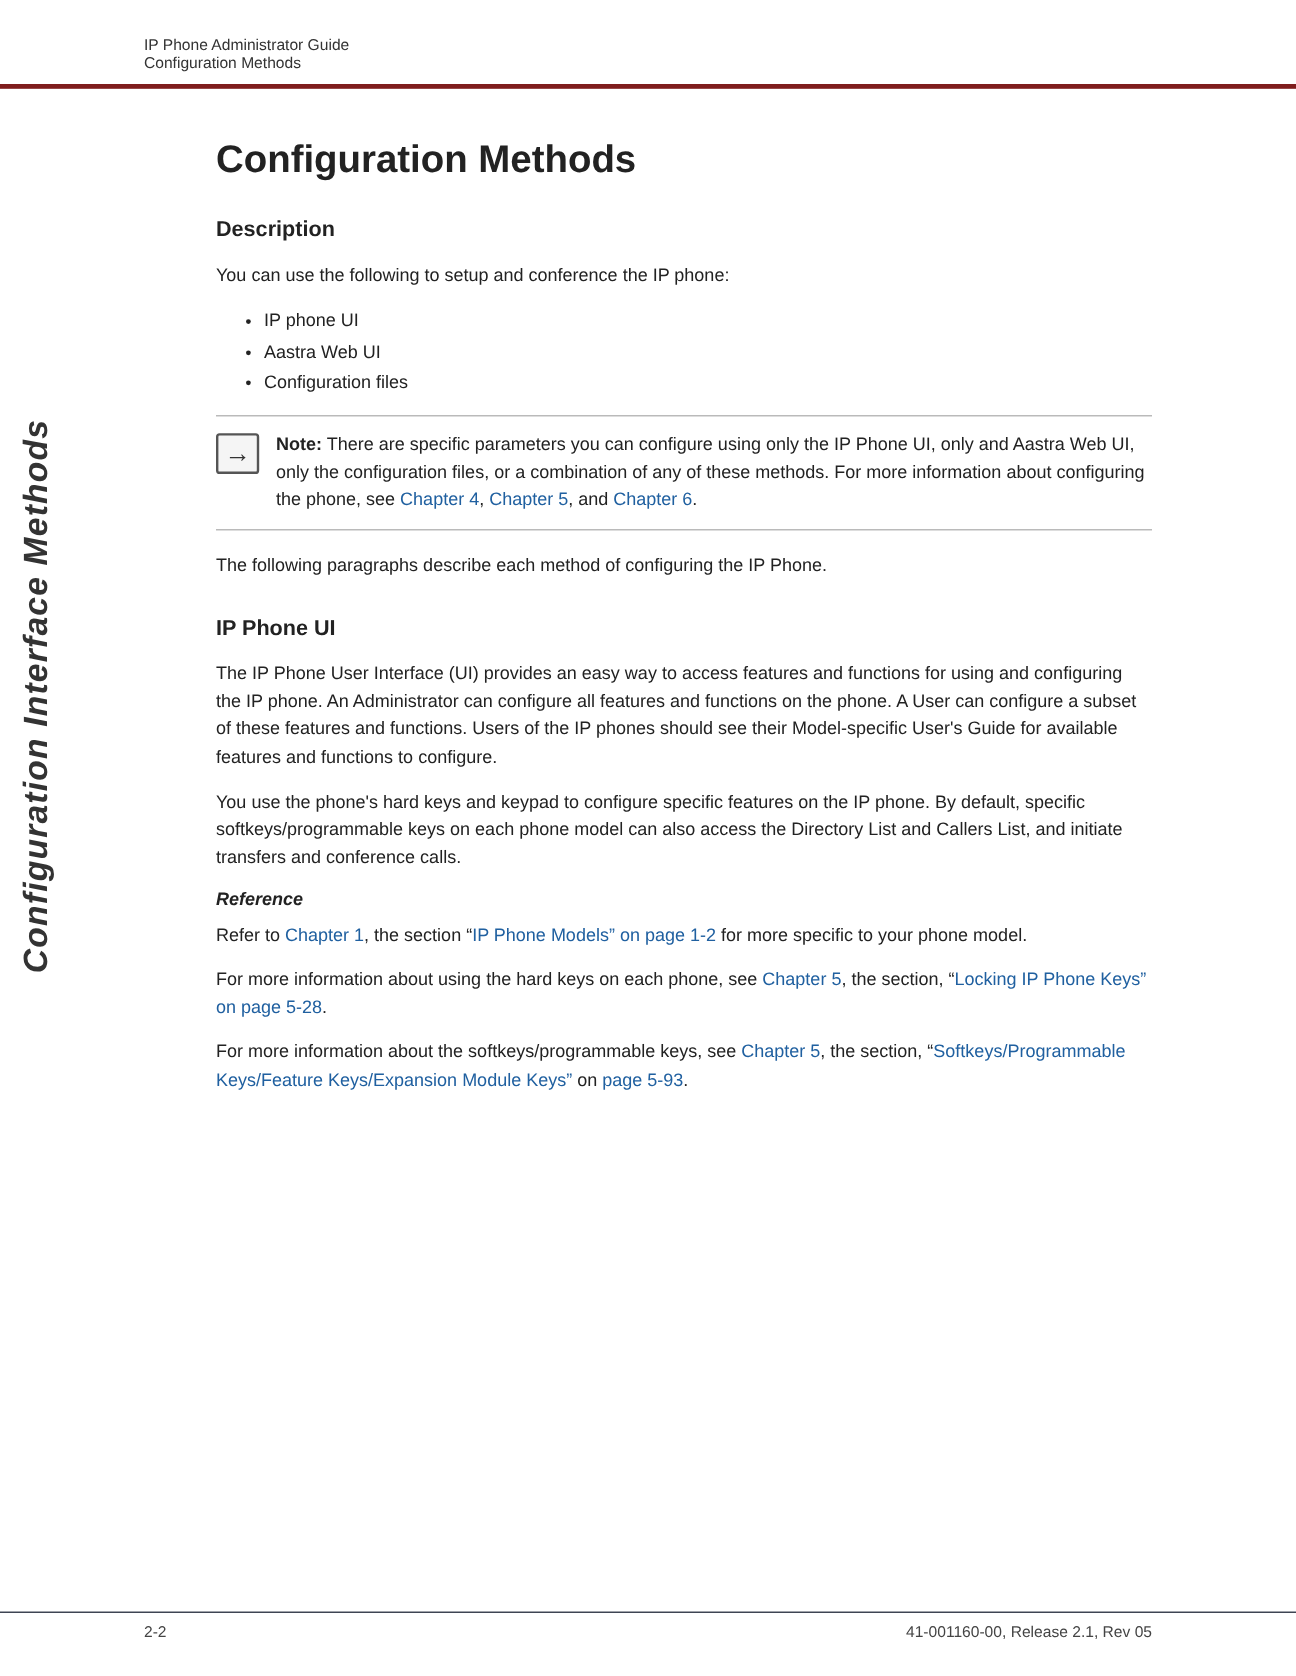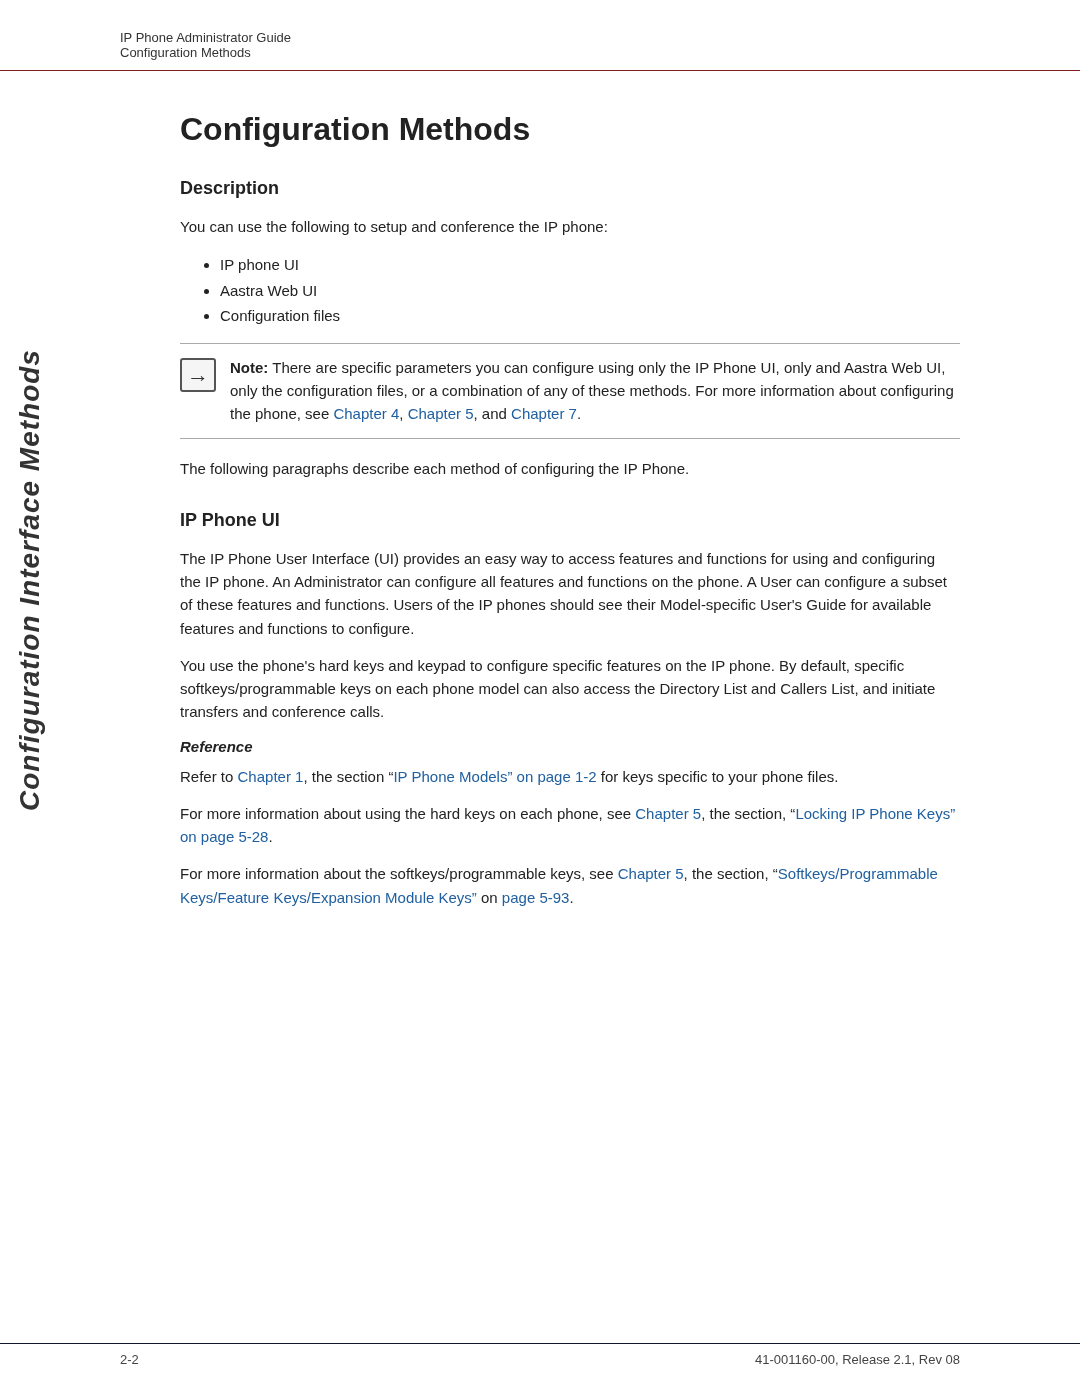--- a/index.html
+++ b/index.html
@@ -22,21 +22,21 @@
       width: 1080px;
       min-height: 1397px;
       background: #ffffff;
       position: relative;
       padding: 0;
     }
 
     
     .header {
       padding: 30px 120px 10px 120px;
-      border-bottom: 1px solid #7f1d1d;
+      border-bottom: 4px solid #7f1d1d;
     }
 
     .header-guide-title {
       font-size: 13px;
       color: #333;
     }
 
     .header-section-title {
       font-size: 13px;
       color: #333;
@@ -222,46 +222,46 @@
     <ul class="bullet-list">
       <li>IP phone UI</li>
       <li>Aastra Web UI</li>
       <li>Configuration files</li>
     </ul>
 
     <div class="note-box">
       <div class="note-arrow">→</div>
       <div class="note-text">
         <span class="note-label">Note:</span>
-        <span> There are specific parameters you can configure using only the IP Phone UI, only and Aastra Web UI, only the configuration files, or a combination of any of these methods. For more information about configuring the phone, see </span><a href="#">Chapter 4</a>, <a href="#">Chapter 5</a>, and <a href="#">Chapter 7</a>.
+        <span> There are specific parameters you can configure using only the IP Phone UI, only and Aastra Web UI, only the configuration files, or a combination of any of these methods. For more information about configuring the phone, see </span><a href="#">Chapter 4</a>, <a href="#">Chapter 5</a>, and <a href="#">Chapter 6</a>.
       </div>
     </div>
 
     <p class="paragraph">The following paragraphs describe each method of configuring the IP Phone.</p>
 
     <h2 class="section-heading-2">IP Phone UI</h2>
 
     <p class="paragraph">The IP Phone User Interface (UI) provides an easy way to access features and functions for using and configuring the IP phone. An Administrator can configure all features and functions on the phone. A User can configure a subset of these features and functions. Users of the IP phones should see their Model-specific User's Guide for available features and functions to configure.</p>
 
     <p class="paragraph">You use the phone's hard keys and keypad to configure specific features on the IP phone. By default, specific softkeys/programmable keys on each phone model can also access the Directory List and Callers List, and initiate transfers and conference calls.</p>
 
     <p class="reference-heading">Reference</p>
 
     <p class="paragraph">
-      <span>Refer to </span><a href="#">Chapter 1</a><span>, the section “</span><a href="#">IP Phone Models” on </a><a href="#">page 1-2</a><span> for keys specific to your phone files.</span>
+      <span>Refer to </span><a href="#">Chapter 1</a><span>, the section “</span><a href="#">IP Phone Models” on </a><a href="#">page 1-2</a><span> for more specific to your phone model.</span>
     </p>
 
     <p class="paragraph">
       <span>For more information about using the hard keys on each phone, see </span><a href="#">Chapter 5</a><span>, the section, “</span><a href="#">Locking IP Phone Keys” on </a><a href="#">page 5-28</a><span>.</span>
     </p>
 
     <p class="paragraph">
       <span>For more information about the softkeys/programmable keys, see </span><a href="#">Chapter 5</a><span>, the section, “</span><a href="#">Softkeys/Programmable Keys/Feature Keys/Expansion Module Keys”</a><span> on </span><a href="#">page 5-93</a><span>.</span>
     </p>
 
   </div>
 
   <div class="footer">
     <span class="footer-left">2-2</span>
-    <span class="footer-right">41-001160-00, Release 2.1, Rev 08</span>
+    <span class="footer-right">41-001160-00, Release 2.1, Rev 05</span>
   </div>
 
 </div>
 
 </body></html>

